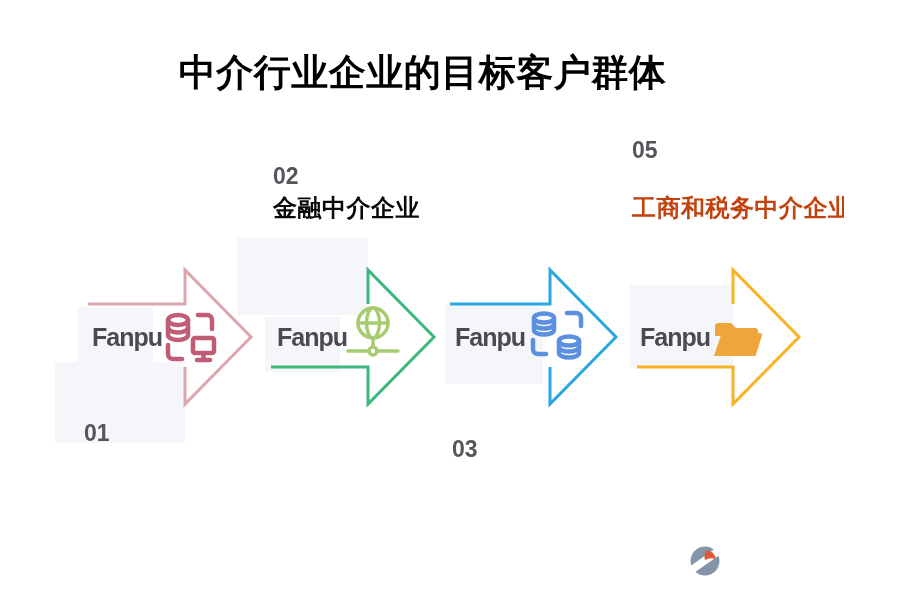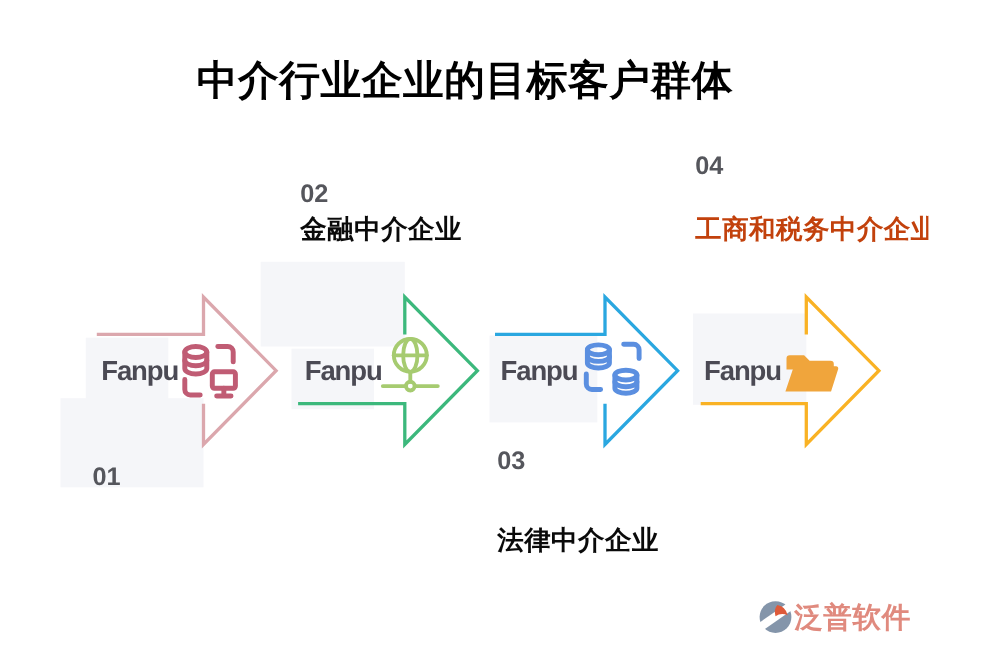--- a/index.html
+++ b/index.html
@@ -105,28 +105,26 @@
       <path d="M5 16 a3 3 0 0 1 3 -3 h13 l5 5 h19 a3 3 0 0 1 3 3 v5 h-43 z"></path>
       <path d="M4 46 L11 25 a3 3 0 0 1 3 -2 h36 a2 2 0 0 1 2 2.5 L45.5 46 z"></path>
     </svg>
   </div>
 
   <div class="step-number" style="left: 84px; top: 420px; color: rgb(85, 86, 92); text-align: right;">01</div>
 
   <div class="step-number" style="left: 273px; top: 137px; color: rgb(85, 86, 92); margin-top: 26px;">02</div>
   <div class="step-label" style="left: 273px; top: 192px; color: rgb(10, 10, 10); font-family: Liberation Mono, monospace;">金融中介企业</div>
 
-  <div class="step-number" style="left: 452px; top: 405px; color: rgb(85, 86, 92);">03</div>
-  <div class="step-label" style="left: 452px; top: 475px; color: rgb(10, 10, 10);">法律中介企业</div>
+  <div class="step-number" style="left: 452px; top: 436px; color: rgb(85, 86, 92);">03</div>
 
-  <div class="step-number" style="left: 632px; top: 137px; color: rgb(85, 86, 92);">04</div>
+  <div class="step-number" style="left: 632px; top: 137px; color: rgb(85, 86, 92);">05</div>
   <div class="step-label" style="left: 632px; top: 192px; color: #c2410c;">工商和税务中介企业</div>
 
   <div class="footer">
     <svg class="footer-logo" width="34" height="34" viewBox="0 0 40 40">
       <circle cx="20" cy="20" r="17" fill="#8495aa"></circle>
       <rect x="-4" y="15" width="48" height="9" fill="#ffffff" transform="rotate(-35 20 20)"></rect>
       <path d="M22 7 a14 14 0 0 1 11 11 q-7 -3 -13 1 q-2 -8 2 -12 z" fill="#de5a3a"></path>
     </svg>
-    <div class="footer-brand" style="color: rgb(224, 138, 126);">泛普软件</div>
   </div>
 
 </div>
 
 </body></html>

